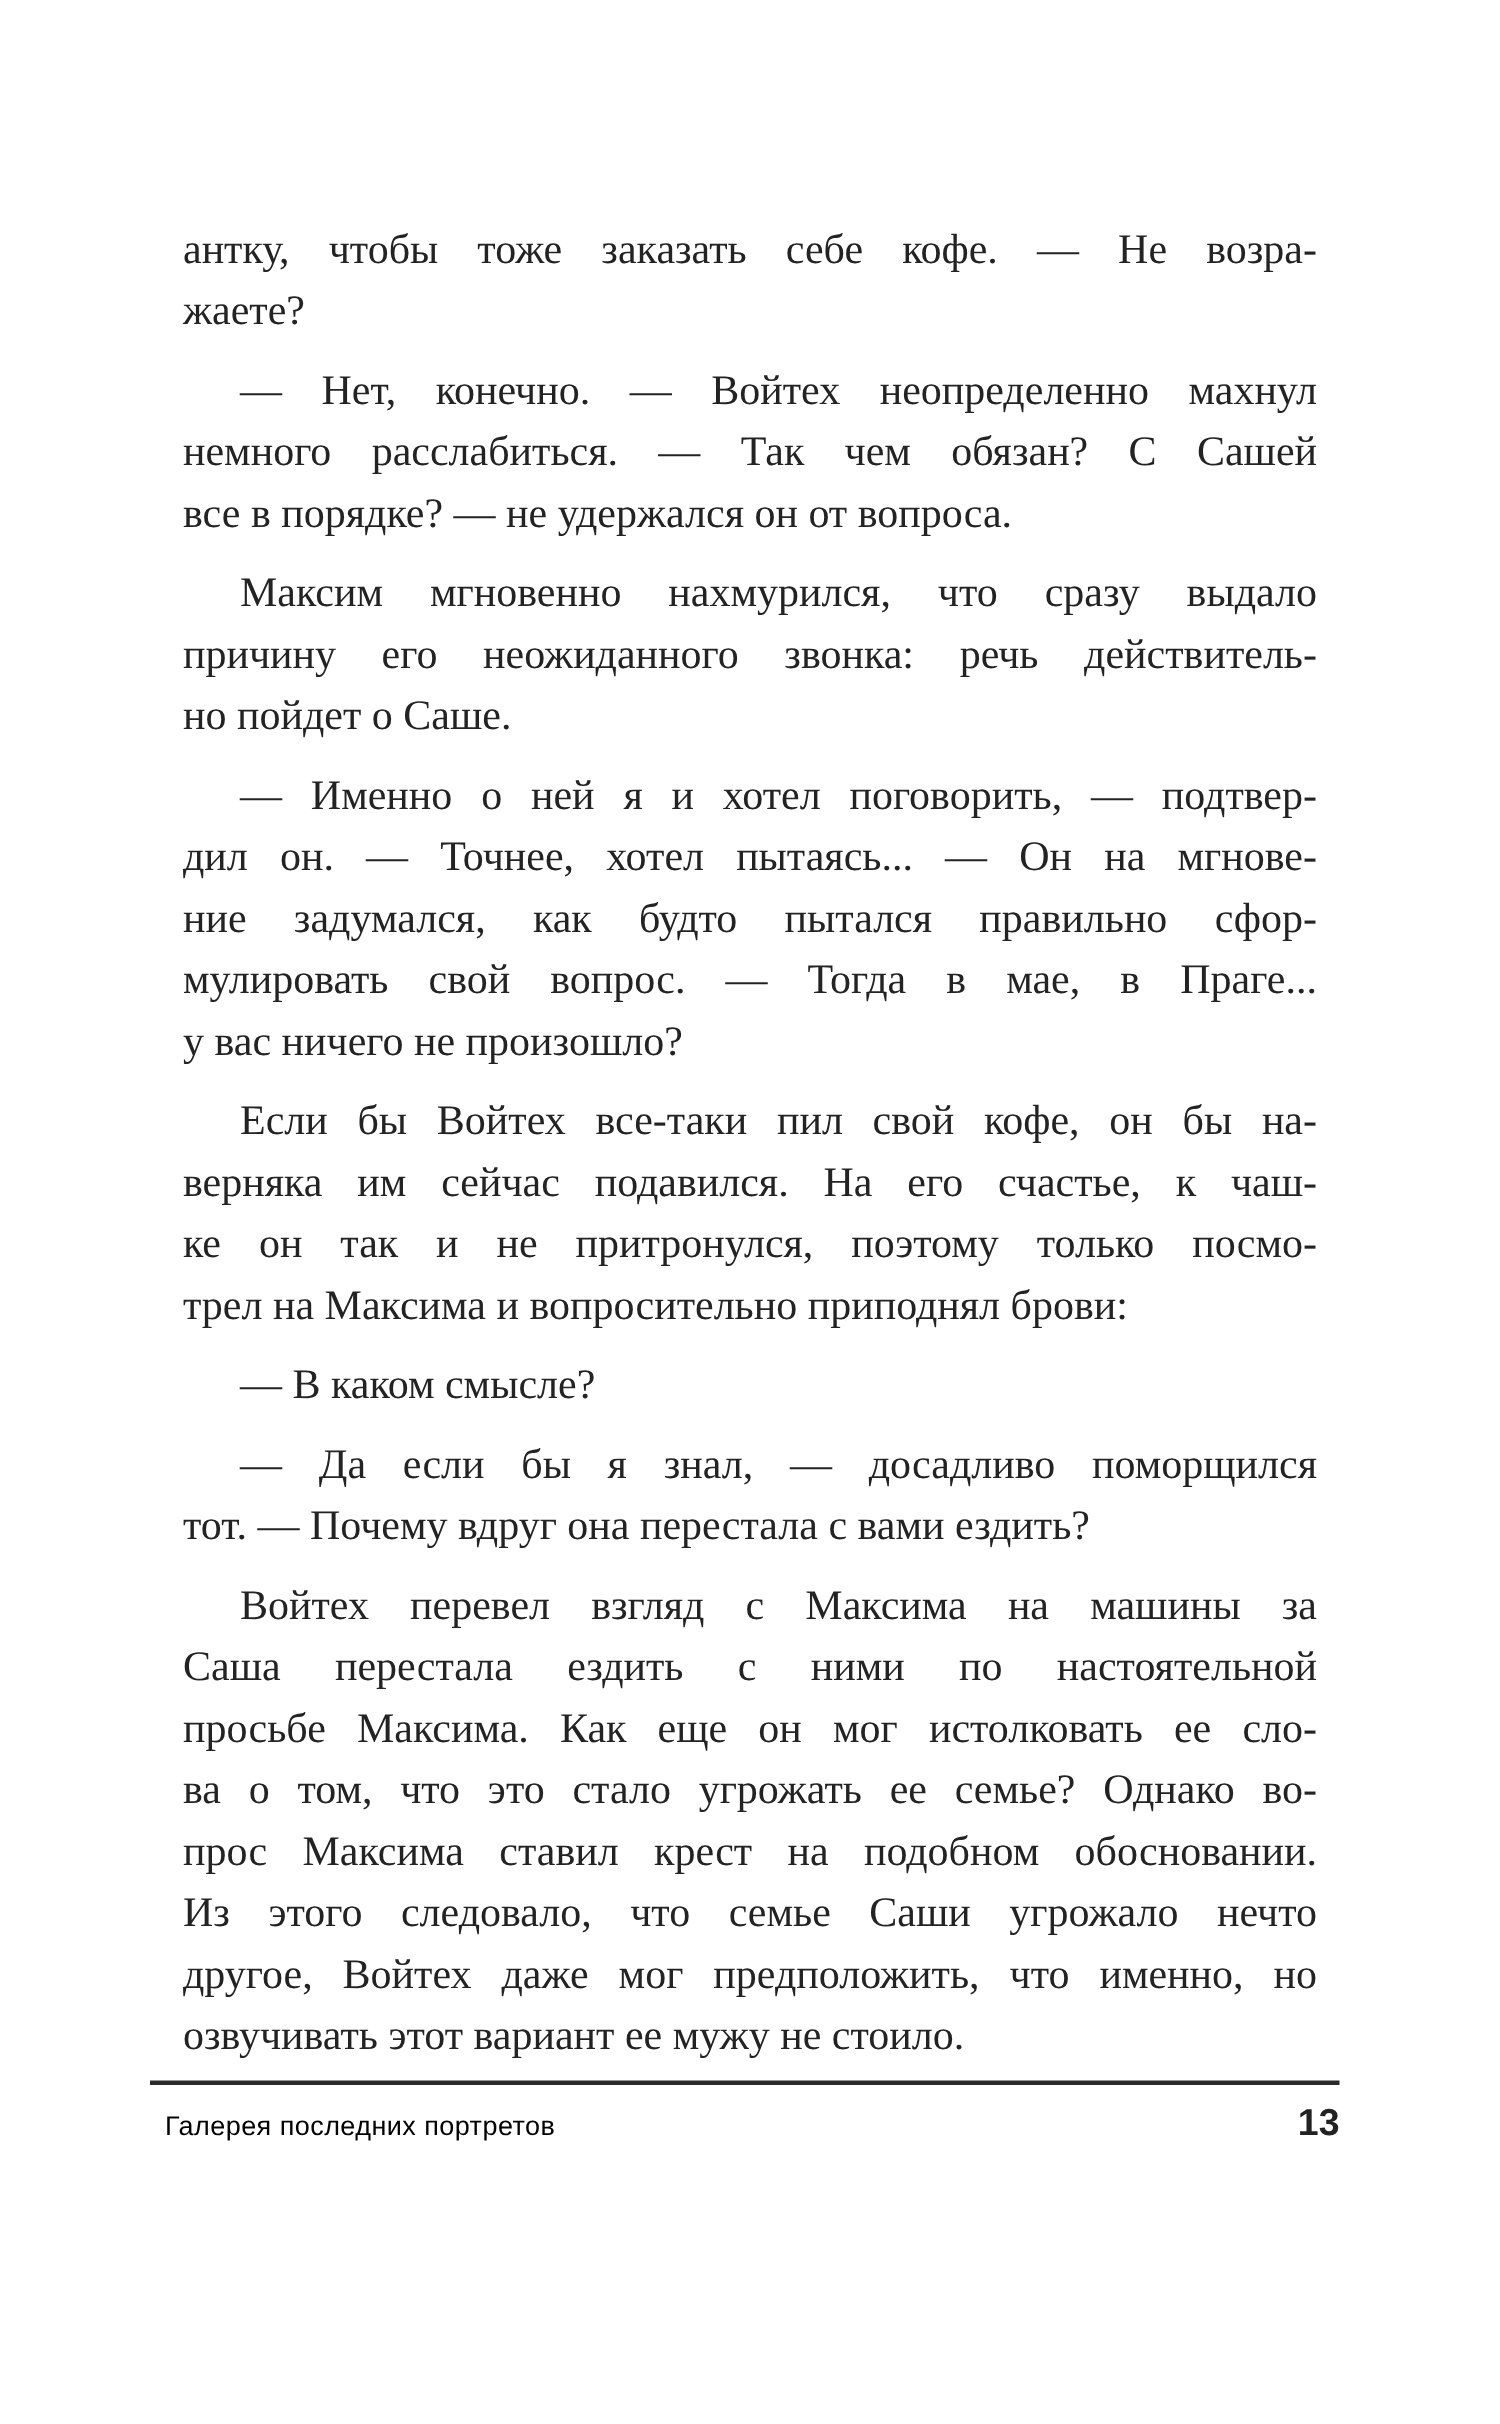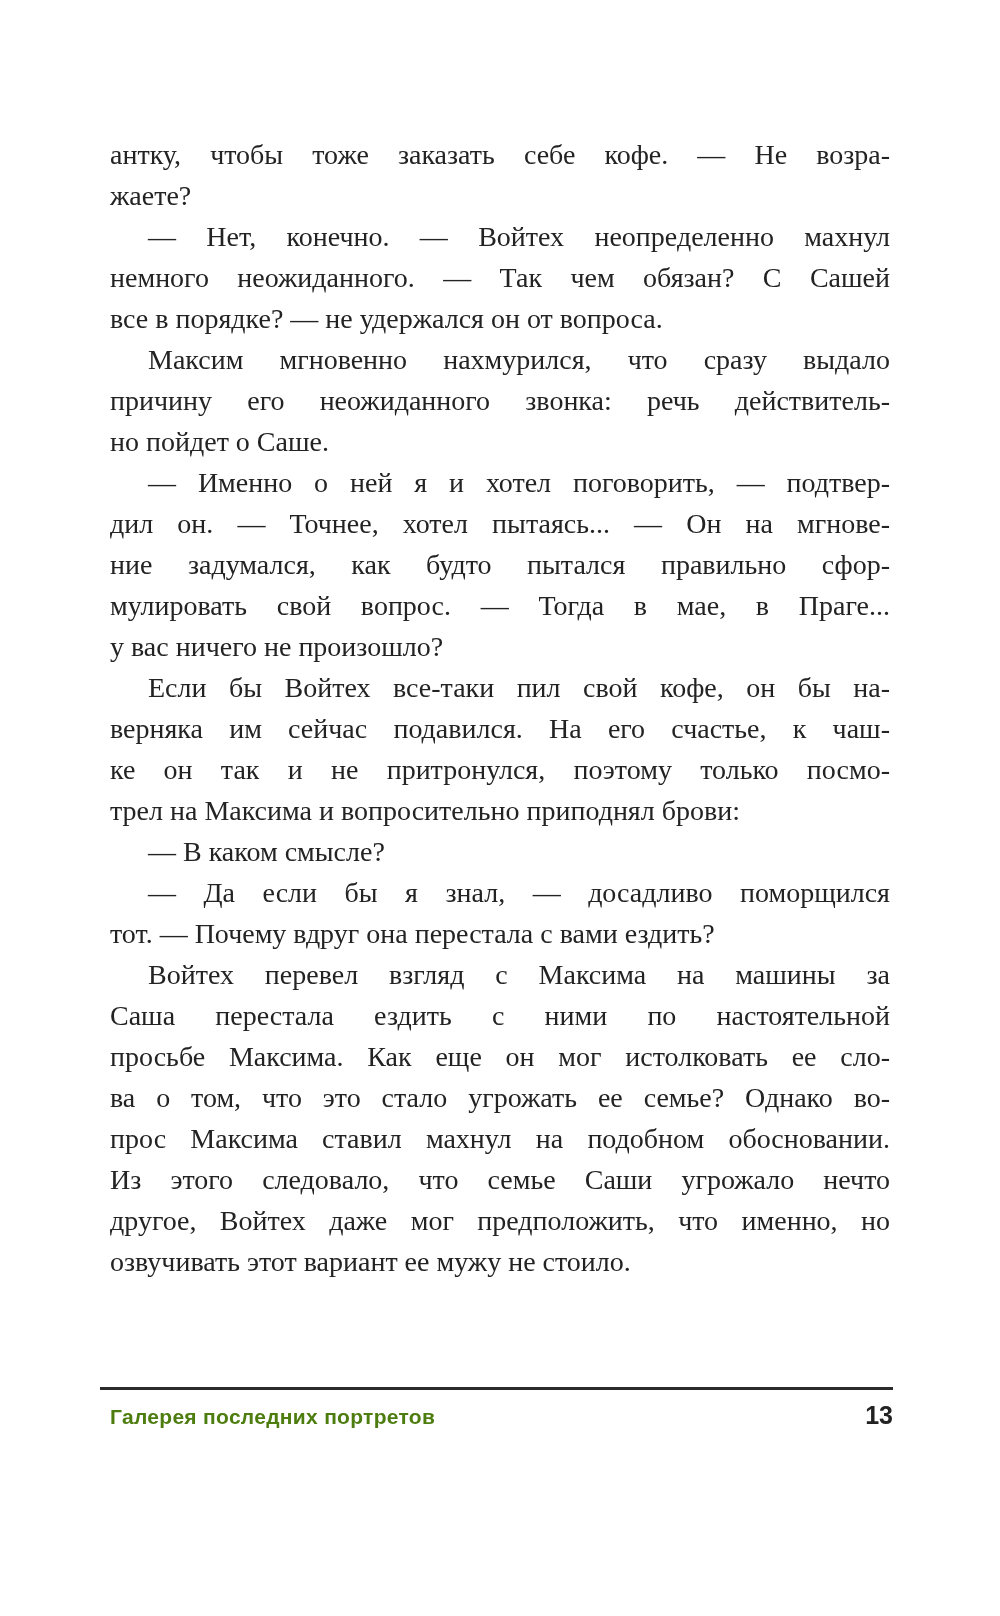--- a/index.html
+++ b/index.html
@@ -18,21 +18,21 @@
   }
   .text-block {
     position: absolute;
     left: 110px;
     top: 134px;
     width: 780px;
     font-size: 28px;
     line-height: 41px;
   }
   .paragraph {
-    margin: 0;
+    margin: 12px;
     padding: 0;
   }
   .line {
     text-align: justify;
     text-align-last: justify;
   }
   .line.last-line {
     text-align-last: left;
   }
   .line.first-line.indented {
@@ -50,24 +50,23 @@
     position: absolute;
     left: 110px;
     width: 783px;
     top: 1401px;
     display: flex;
     justify-content: space-between;
     align-items: baseline;
   }
   .footer-title {
     font-family: "Liberation Sans", "DejaVu Sans", sans-serif;
-    font-size: 21px;
-    color: #4d7c0f;
+    font-size: 18px;
+    color: #000000;
     letter-spacing: 0.3px;
-    font-weight: bold;
   }
   .footer-page {
     font-family: "Liberation Sans", "DejaVu Sans", sans-serif;
     font-size: 25px;
     font-weight: bold;
     color: #222222;
     margin-left: 32px;
   }
 </style>
 </head>
@@ -75,21 +74,21 @@
 
 <div class="page">
 
   <div class="text-block">
       <div class="paragraph">
         <div class="line first-line">антку, чтобы тоже заказать себе кофе. — Не возра-</div>
         <div class="line last-line">жаете?</div>
       </div>
       <div class="paragraph">
         <div class="line first-line indented">— Нет, конечно. — Войтех неопределенно махнул</div>
-        <div class="line">немного неожиданного. — Так чем обязан? С Сашей</div>
+        <div class="line">немного расслабиться. — Так чем обязан? С Сашей</div>
         <div class="line last-line">все в порядке? — не удержался он от вопроса.</div>
       </div>
       <div class="paragraph">
         <div class="line first-line indented">Максим мгновенно нахмурился, что сразу выдало</div>
         <div class="line">причину его неожиданного звонка: речь действитель-</div>
         <div class="line last-line">но пойдет о Саше.</div>
       </div>
       <div class="paragraph">
         <div class="line first-line indented">— Именно о ней я и хотел поговорить, — подтвер-</div>
         <div class="line">дил он. — Точнее, хотел пытаясь... — Он на мгнове-</div>
@@ -108,21 +107,21 @@
       </div>
       <div class="paragraph">
         <div class="line first-line indented">— Да если бы я знал, — досадливо поморщился</div>
         <div class="line last-line">тот. — Почему вдруг она перестала с вами ездить?</div>
       </div>
       <div class="paragraph">
         <div class="line first-line indented">Войтех перевел взгляд с Максима на машины за</div>
         <div class="line">Саша перестала ездить с ними по настоятельной</div>
         <div class="line">просьбе Максима. Как еще он мог истолковать ее сло-</div>
         <div class="line">ва о том, что это стало угрожать ее семье? Однако во-</div>
-        <div class="line">прос Максима ставил махнул на подобном обосновании.</div>
+        <div class="line">прос Максима ставил крест на подобном обосновании.</div>
         <div class="line">Из этого следовало, что семье Саши угрожало нечто</div>
         <div class="line">другое, Войтех даже мог предположить, что именно, но</div>
         <div class="line last-line">озвучивать этот вариант ее мужу не стоило.</div>
       </div>
     </div>
 
   <div class="footer-rule"></div>
 
   <div class="footer">
     <span class="footer-title">Галерея последних портретов</span>

